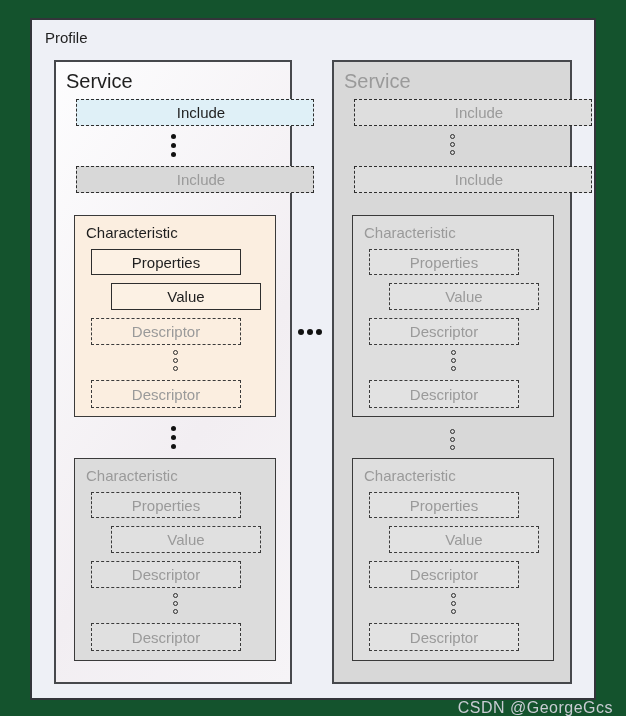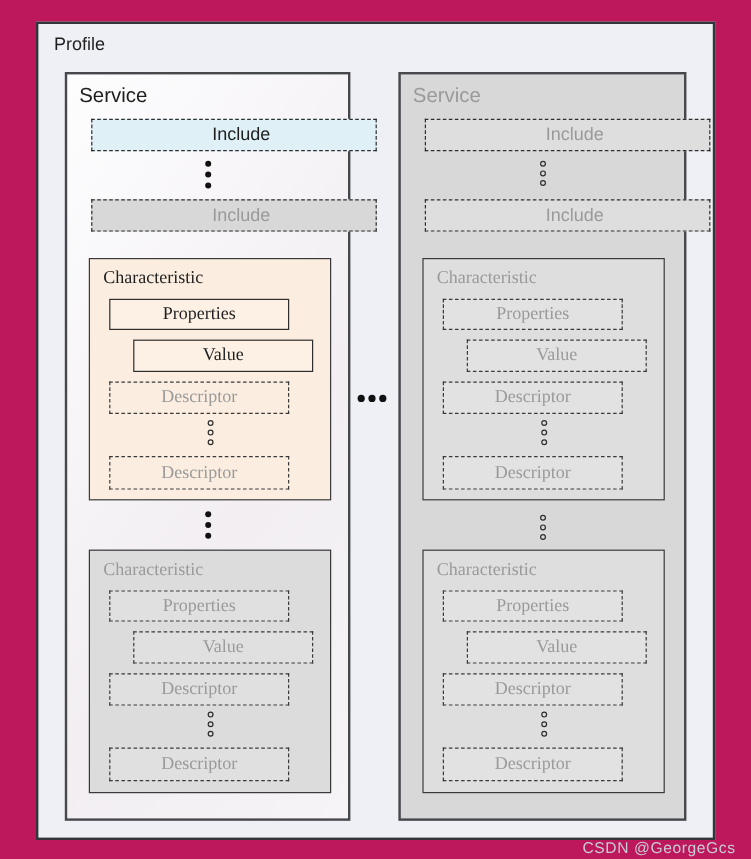--- a/index.html
+++ b/index.html
@@ -1,17 +1,17 @@
 <!DOCTYPE html>
 <html style="--profile-bg: #eef0f6; --include-highlight: #dff0f7; --characteristic-active: #fbeee0; --inactive-fill: #d8d8d8; --text-dark: #1f1f1f; --text-gray: #9a9a9a; --watermark: #c9ccd3;"><head>
 <meta charset="utf-8">
 <style>
   html,body{margin:0;padding:0;background:#ffffff;}
   body{font-family:"Liberation Sans","DejaVu Sans",sans-serif;}
-  .screen{position:relative;width:626px;height:716px;background:#be185d;overflow:hidden;}
+  .screen{position:relative;width:626px;height:716px;background:#14532d;overflow:hidden;}
 
   
   .profile{
     position:absolute;left:30px;top:18px;width:566px;height:682px;
     box-sizing:border-box;border:2px solid #33353a;
     background:var(--profile-bg,#eef0f6);
   }
   .profile-label{
     position:absolute;left:13px;top:9px;font-size:15px;color:var(--text-dark,#1f1f1f);
   }
@@ -22,21 +22,21 @@
     box-sizing:border-box;border:2px solid #46484c;
   }
   .service.left{
     left:22px;
     background:linear-gradient(125deg,#fdfdfe 0%,#f2eef2 60%,#f6f4f7 100%);
   }
   .service.right{
     left:300px;width:240px;
     background:var(--inactive-fill,#d8d8d8);
   }
-  .service-label{position:absolute;left:10px;top:8px;font-size:17px;}
+  .service-label{position:absolute;left:10px;top:8px;font-size:20px;}
   .service.left  .service-label{color:var(--text-dark,#1f1f1f);}
   .service.right .service-label{color:var(--text-gray,#9a9a9a);}
 
   
   .lbox{
     position:absolute;box-sizing:border-box;
     display:flex;align-items:center;justify-content:center;
     font-size:15px;
   }
 
@@ -44,21 +44,21 @@
   .inc{left:20px;width:238px;height:27px;border:1.5px dashed #2e2e2e;padding-left:12px;}
   .inc.highlight{background:var(--include-highlight,#dff0f7);color:var(--text-dark,#1f1f1f);}
   .inc.gray{background:var(--inactive-fill,#d8d8d8);color:var(--text-gray,#9a9a9a);}
   .service.right .inc{background:#dedede;color:var(--text-gray,#9a9a9a);}
   .inc.row1{top:37px;}
   .inc.row2{top:104px;}
 
   
   .chr{
     position:absolute;left:18px;width:202px;height:202px;
-    box-sizing:border-box;border:1.5px solid #3a3a3a;font-family:Liberation Serif, serif;
+    box-sizing:border-box;border:1.5px solid #3a3a3a;
   }
   .chr.one{top:153px;}
   .chr.two{top:396px;height:203px;}
   .chr.active{background:var(--characteristic-active,#fbeee0);}
   .chr.inactive{background:#dcdcdc;}
   .service.right .chr{background:#dedede;}
   .chr-label{position:absolute;left:11px;top:8px;font-size:15px;}
   .chr.active .chr-label{color:var(--text-dark,#1f1f1f);}
   .chr.inactive .chr-label,.service.right .chr-label{color:var(--text-gray,#9a9a9a);}
 
@@ -83,21 +83,21 @@
   .ring{width:5px;height:5px;border-radius:50%;border:1.5px solid #2e2e2e;box-sizing:border-box;background:transparent;}
   .vrings{position:absolute;left:0;width:100%;display:flex;flex-direction:column;align-items:center;gap:3px;}
   .vrings.in-chr{top:134px;}
 
   
   .hdots{position:absolute;left:266px;top:309px;display:flex;gap:3px;}
   .hdots .dot{width:6px;height:6px;}
 
   
   .watermark{
-    position:absolute;right:13px;top:699px;font-size:13px;
+    position:absolute;right:13px;top:699px;font-size:16px;
     color:var(--watermark,#c9ccd3);letter-spacing:0.5px;
   }
 </style>
 </head>
 <body>
 
 <div class="screen">
 
   <div class="profile">
     <div class="profile-label">Profile</div>

